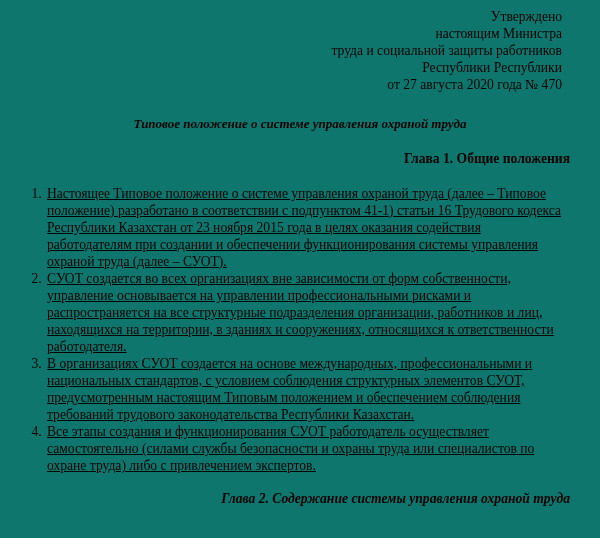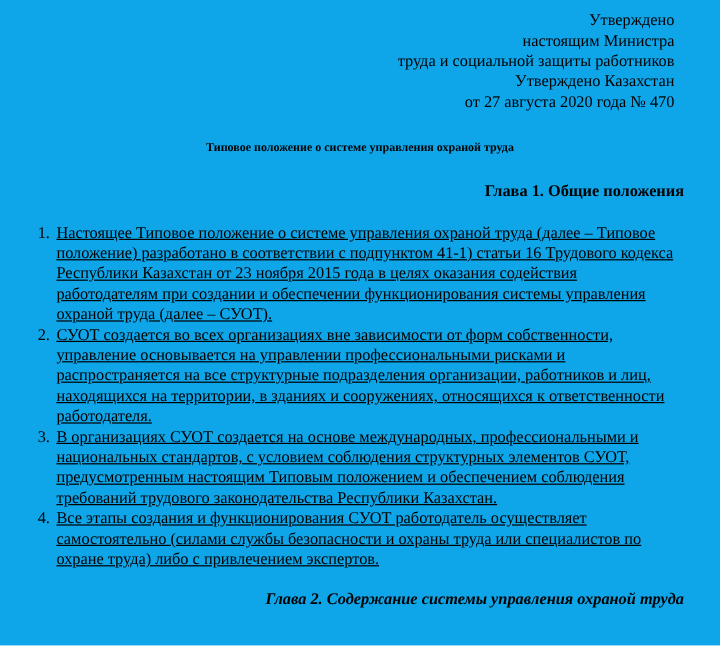--- a/index.html
+++ b/index.html
@@ -4,41 +4,42 @@
   <style>
     html, body {
       margin: 0;
       padding: 0;
       background: #ffffff;
     }
     .page {
       position: relative;
       width: 600px;
       height: 538px;
-      background: #0ea5e9;
+      background: #0f766e;
       color: #000000;
       font-family: "Liberation Serif", "DejaVu Serif", serif;
       font-size: 13.6px;
       line-height: 17px;
       overflow: hidden;
       box-sizing: border-box;
     }
     .approval {
       text-align: right;
       padding: 8px 38px 0 0;
     }
     .approval div {
       white-space: nowrap;
     }
     .doc-title {
       margin: 22px 30px 0 30px;
       text-align: center;
-      font-size: 10px;
+      font-size: 13px;
       font-weight: bold;
       line-height: 17px;
+      font-style: italic;
     }
     .chapter-heading {
       margin: 18px 30px 0 30px;
       text-align: right;
       font-size: 13.6px;
       font-weight: bold;
       line-height: 17px;
     }
     .chapter-heading.second {
       margin-top: 16px;
@@ -57,21 +58,21 @@
   </style>
 </head>
 <body>
 
 <div class="page">
 
   <div class="approval">
     <div>Утверждено</div>
     <div>настоящим Министра</div>
     <div>труда и социальной защиты работников</div>
-    <div>Утверждено Казахстан</div>
+    <div>Республики Республики</div>
     <div>от 27 августа 2020 года № 470</div>
   </div>
 
   <div class="doc-title">Типовое положение о системе управления охраной труда</div>
 
   <div class="chapter-heading">Глава 1. Общие положения</div>
 
   <ol class="clauses">
     <li>Настоящее Типовое положение о системе управления охраной труда (далее – Типовое положение) разработано в соответствии с подпунктом 41-1) статьи 16 Трудового кодекса Республики Казахстан от 23 ноября 2015 года в целях оказания содействия работодателям при создании и обеспечении функционирования системы управления охраной труда (далее – СУОТ).</li>
     <li>СУОТ создается во всех организациях вне зависимости от форм собственности, управление основывается на управлении профессиональными рисками и распространяется на все структурные подразделения организации, работников и лиц, находящихся на территории, в зданиях и сооружениях, относящихся к ответственности работодателя.</li>

